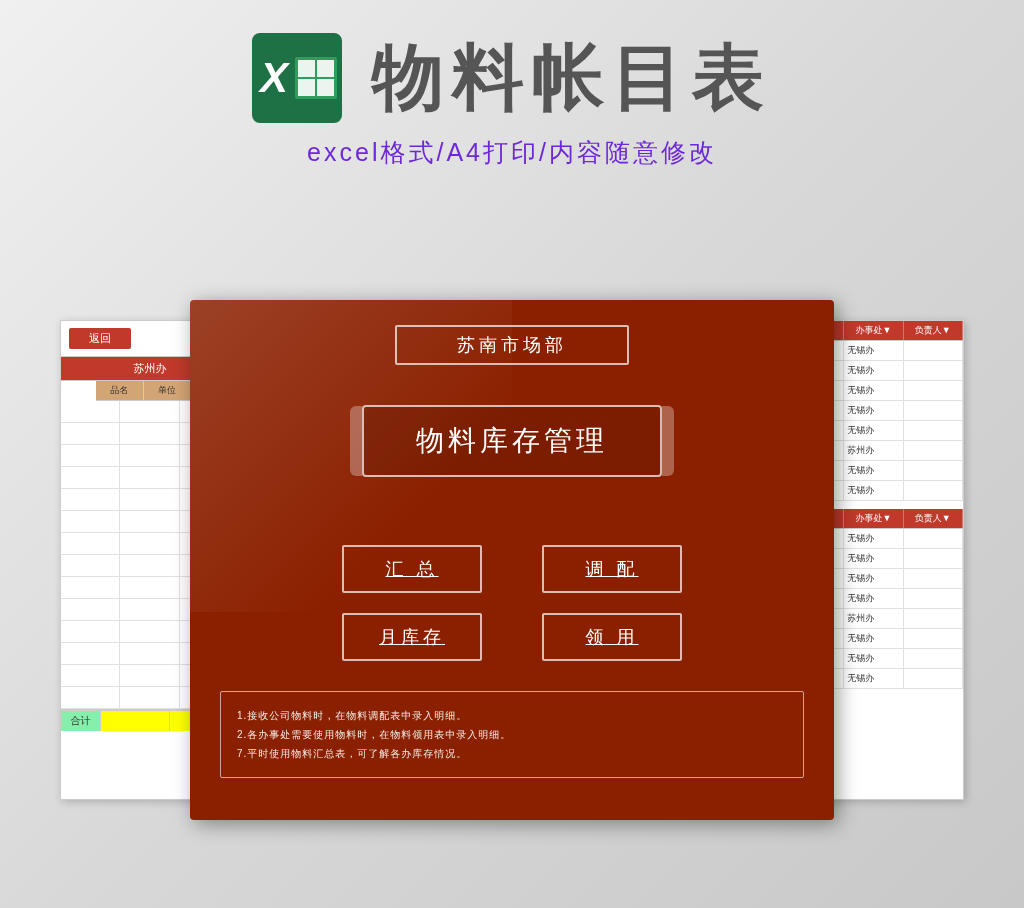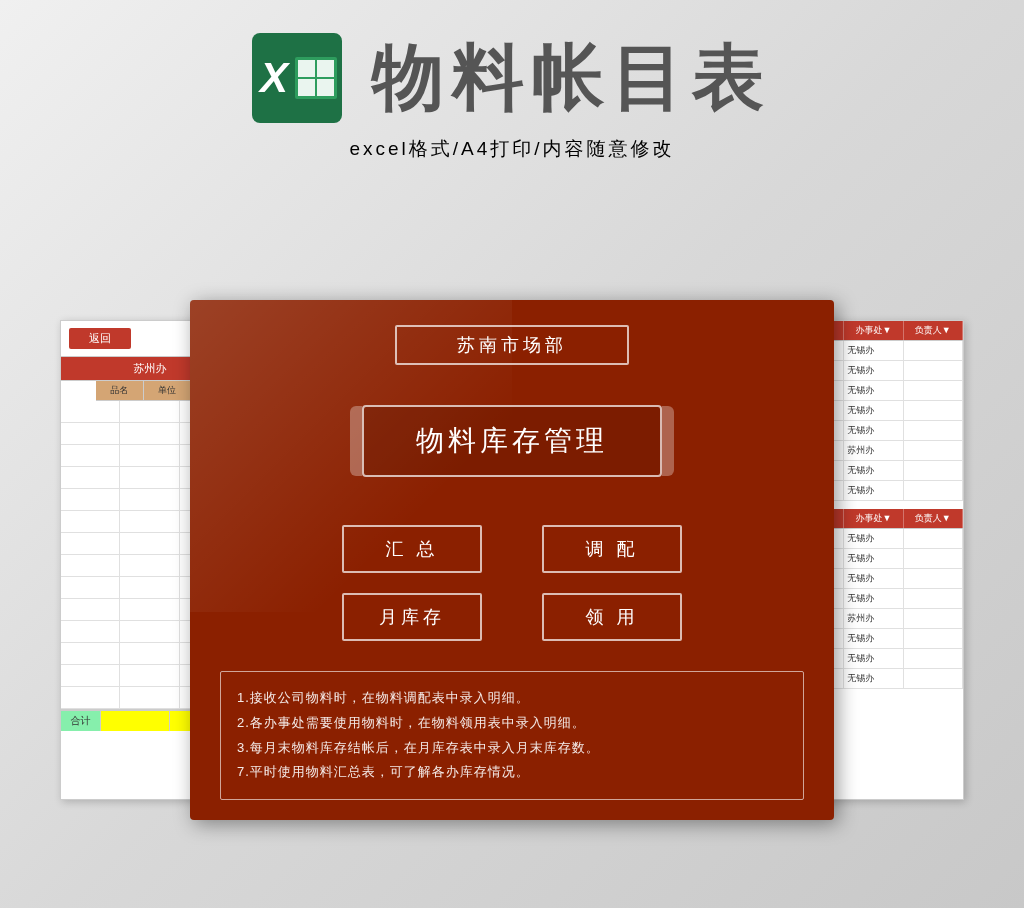--- a/index.html
+++ b/index.html
@@ -93,22 +93,22 @@
     }
 
     .main-title {
       font-size: 72px;
       font-weight: 700;
       color: #555;
       letter-spacing: 8px;
     }
 
     .sub-title {
-      font-size: 19px;
-      color: #000000;
+      font-size: 25px;
+      color: #6d28d9;
       letter-spacing: 3px;
     }
 
     
     .content-area {
       position: absolute;
       top: 300px;
       left: 60px;
       right: 60px;
       height: 550px;
@@ -240,28 +240,29 @@
     .panel-btn {
       border: 2px solid rgba(255,255,255,0.7);
       background: transparent;
       color: white;
       font-size: 18px;
       letter-spacing: 4px;
       padding: 10px 20px;
       cursor: pointer;
       font-family: 'Microsoft YaHei', sans-serif;
       border-radius: 2px;
+      text-decoration: underline;
     }
 
     
     .instructions {
       border: 1.5px solid rgba(255,255,255,0.6);
       padding: 14px 16px;
       color: rgba(255,255,255,0.9);
-      font-size: 13px;
+      font-size: 10px;
       line-height: 1.9;
       letter-spacing: 1px;
       border-radius: 2px;
       width: 100%;
     }
 
     .sheet-row {
       display: flex;
       border-bottom: 1px solid #e0e0e0;
       height: 22px;
@@ -498,21 +499,20 @@
     <div class="buttons-grid">
       <button class="panel-btn">汇  总</button>
       <button class="panel-btn">调  配</button>
       <button class="panel-btn">月库存</button>
       <button class="panel-btn">领  用</button>
     </div>
 
     <div class="instructions">
       <div>1.接收公司物料时，在物料调配表中录入明细。</div>
       <div>2.各办事处需要使用物料时，在物料领用表中录入明细。</div>
-      <div>3.每月末物料库存结帐后，在月库存表中录入月末库存数。</div>
       <div>7.平时使用物料汇总表，可了解各办库存情况。</div>
     </div>
   </div>
 
   <div class="sheet-right">
 
     <div class="rsheet-header">
       <div class="rsheet-hcell">月▼</div>
       <div class="rsheet-hcell">办事处▼</div>
       <div class="rsheet-hcell">负责人▼</div>

